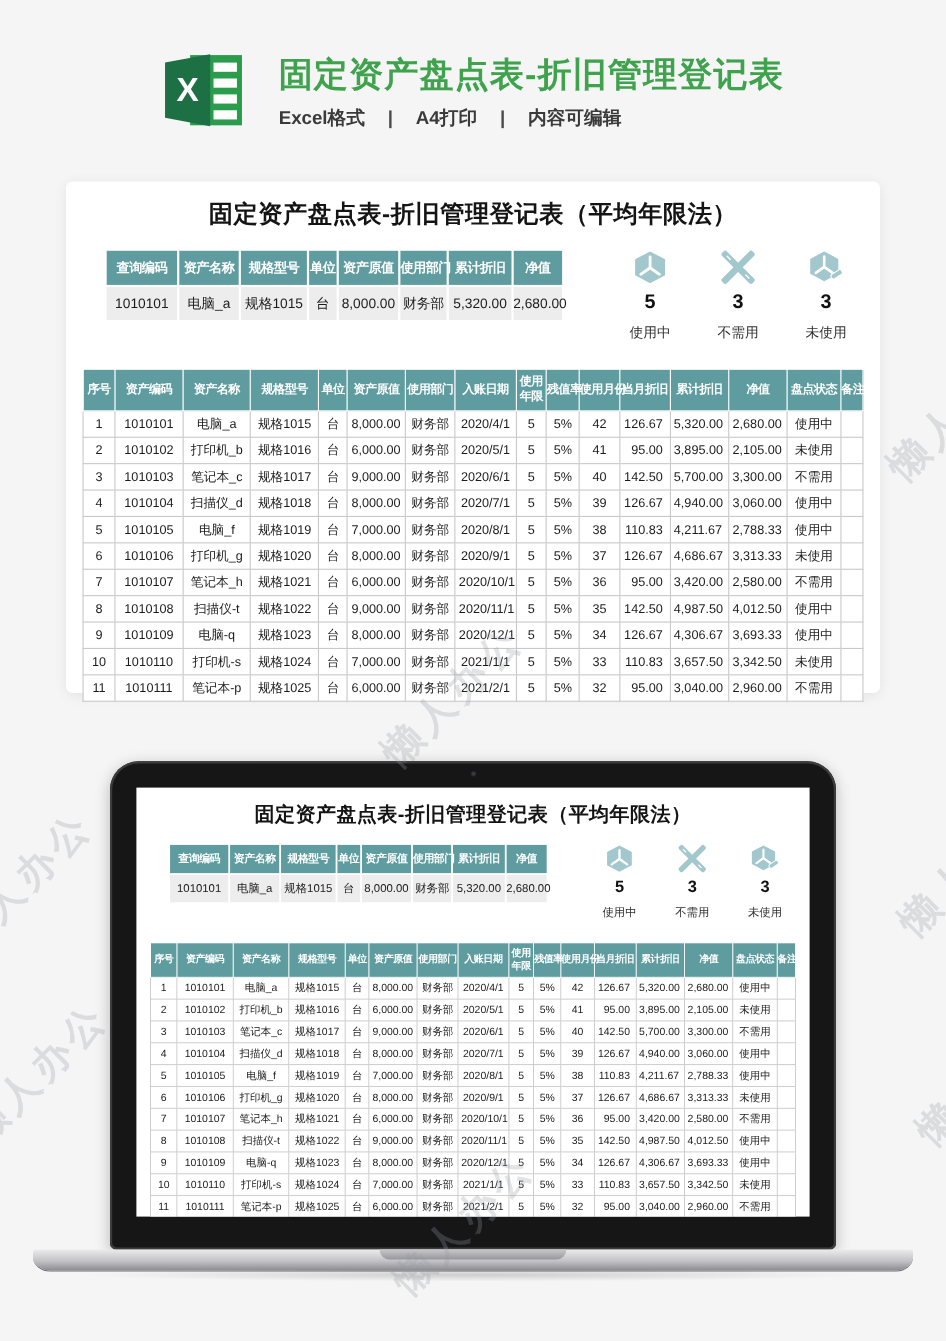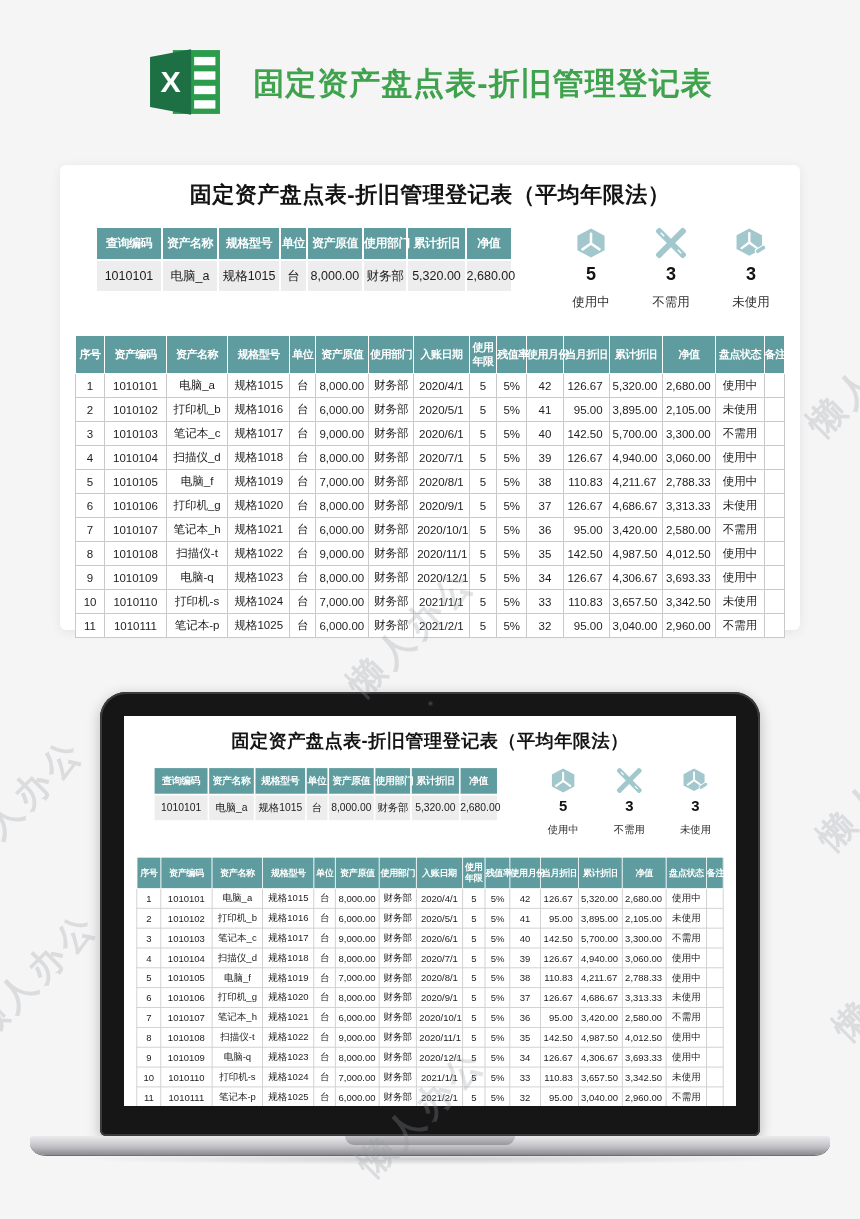--- a/index.html
+++ b/index.html
@@ -112,20 +112,27 @@
               <rect x="62" y="52" width="28" height="11"></rect>
             <rect x="41" y="71" width="15" height="11"></rect>
               <rect x="62" y="71" width="28" height="11"></rect>
           </g>
           <polygon points="4,14 58,4 58,90 4,80" fill="#1d7044"></polygon>
           <text x="31" y="60" font-size="40" font-weight="bold" fill="#fff" text-anchor="middle" font-family="Liberation Sans, sans-serif">X</text>
         </svg>
       </span>
       <div class="brand-col">
         <h1 class="product-title">固定资产盘点表-折旧管理登记表</h1>
+        <div class="product-subtitle">
+          <span>Excel格式</span>
+          <span class="sep">|</span>
+          <span>A4打印</span>
+          <span class="sep">|</span>
+          <span>内容可编辑</span>
+        </div>
       </div>
     </div>
   </header>
 
   <section class="card">
     <div class="sheet">
       <div class="sheet-title">固定资产盘点表-折旧管理登记表（平均年限法）</div>
 
       <div class="sheet-top">
         <table class="query-table">

